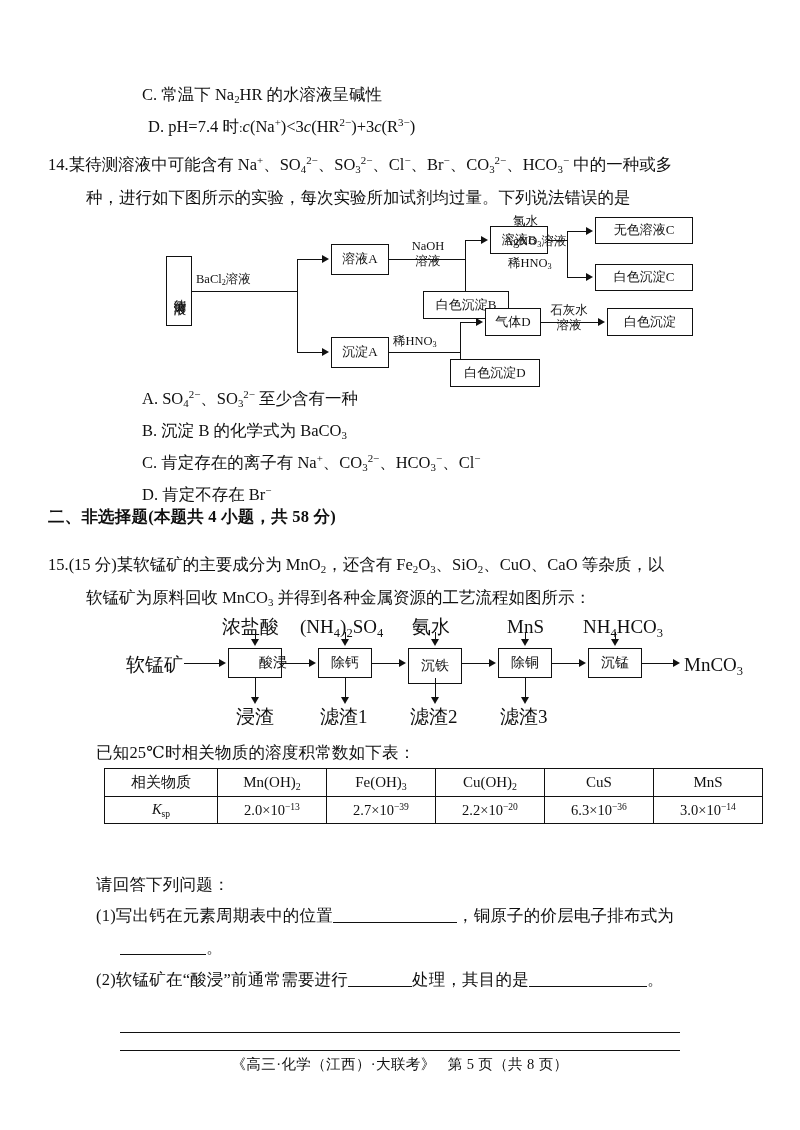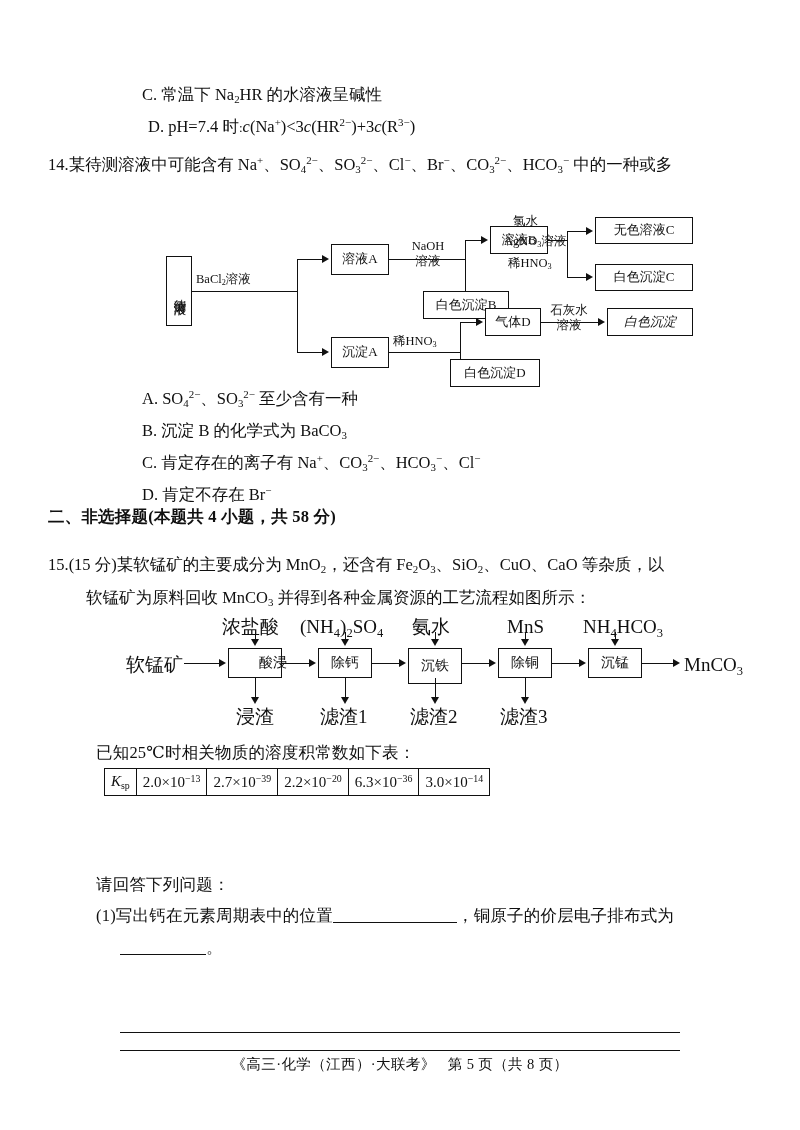--- a/index.html
+++ b/index.html
@@ -72,20 +72,21 @@
   </div>
 
   <div class="opt" style="position:absolute;left:100px;top:110px;">
     <span>D.&nbsp;pH=7.4 时<span style="font-size:.8em;">:</span><span class="ital">c</span>(Na<sup>+</sup>)&lt;3<span class="ital">c</span>(HR<sup>2−</sup>)+3<span class="ital">c</span>(R<sup>3−</sup>)</span>
   </div>
 
   <div class="q" style="position:absolute;left:48px;top:148px;width:710px;">
     <div>
       <span>14.</span>某待测溶液中可能含有 Na<sup>+</sup>、SO<sub>4</sub><sup>2−</sup>、SO<sub>3</sub><sup>2−</sup>、Cl<sup>−</sup>、Br<sup>−</sup>、CO<sub>3</sub><sup>2−</sup>、HCO<sub>3</sub><sup>−</sup> 中的一种或多
     </div>
+    <div class="hang">种，进行如下图所示的实验，每次实验所加试剂均过量。下列说法错误的是</div>
   </div>
 
   <div class="fc" style="left:0;top:0;width:800px;height:1130px;">
 
     <div class="bx vert" style="left:166px;top:256px;width:26px;height:70px;font-size:12.5px;">待测溶液</div>
 
     <div class="lbl" style="left:196px;top:272px;">BaCl<sub>2</sub>溶液</div>
     <div class="ln hl" style="left:192px;top:291px;width:106px;"></div>
 
     <div class="ln vl" style="left:297px;top:259px;height:94px;"></div>
@@ -137,21 +138,21 @@
 
     <div class="bx" style="left:485px;top:308px;width:56px;height:28px;">气体D</div>
     <div class="bx" style="left:450px;top:359px;width:90px;height:28px;">白色沉淀D</div>
 
     <div class="ln hl" style="left:541px;top:322px;width:60px;"></div>
     <div class="lbl" style="left:530px;top:303px;width:78px;">
       <span>石灰水</span><br>
       <span>溶液</span>
     </div>
     <div class="arw r" style="left:598px;top:318px;"></div>
-    <div class="bx" style="left:607px;top:308px;width:86px;height:28px;font-style:italic;">白色沉淀</div>
+    <div class="bx" style="left:607px;top:308px;width:86px;height:28px;">白色沉淀</div>
   </div>
 
   <div class="opt" style="position:absolute;left:94px;top:382px;">
     A.&nbsp;SO<sub>4</sub><sup>2−</sup>、SO<sub>3</sub><sup>2−</sup> 至少含有一种
   </div>
   <div class="opt" style="position:absolute;left:94px;top:414px;">
     B.&nbsp;沉淀 B 的化学式为 BaCO<sub>3</sub>
   </div>
   <div class="opt" style="position:absolute;left:94px;top:446px;">
     C.&nbsp;肯定存在的离子有 Na<sup>+</sup>、CO<sub>3</sub><sup>2−</sup>、HCO<sub>3</sub><sup>−</sup>、Cl<sup>−</sup>
@@ -222,40 +223,51 @@
 
     <div class="ln hl" style="left:642px;top:663px;width:33px;"></div>
     <div class="arw r" style="left:673px;top:659px;"></div>
     <div class="ptxt" style="left:684px;top:654px;">MnCO<sub>3</sub></div>
   </div>
 
   <div class="line" style="position:absolute;left:96px;top:740px;">已知25℃时相关物质的溶度积常数如下表：</div>
 
   <table class="ksp" style="left:104px;top:768px;">
     <tbody>
+        <tr>
+      <td style="width:100px;">相关物质</td>
+      <td style="width:96px;">Mn(OH)<sub>2</sub></td>
+      <td style="width:96px;">Fe(OH)<sub>3</sub></td>
+      <td style="width:96px;">Cu(OH)<sub>2</sub></td>
+      <td style="width:96px;">CuS</td>
+      <td style="width:96px;">MnS</td>
+    </tr>
     <tr>
       <td><span class="ital">K</span><sub>sp</sub></td>
       <td>2.0×10<sup>−13</sup></td>
       <td>2.7×10<sup>−39</sup></td>
       <td>2.2×10<sup>−20</sup></td>
       <td>6.3×10<sup>−36</sup></td>
       <td>3.0×10<sup>−14</sup></td>
     </tr>
   </tbody>
     </table>
 
   <div class="line" style="position:absolute;left:96px;top:872px;">请回答下列问题：</div>
 
   <div class="line" style="position:absolute;left:96px;top:903px;">
     <span>(1)写出钙在元素周期表中的位置</span><span class="blank" style="width:124px;"></span><span>，铜原子的价层电子排布式为</span>
   </div>
   <div class="line" style="position:absolute;left:120px;top:935px;">
     <span class="blank" style="width:86px;"></span><span>。</span>
   </div>
 
+  <div class="line" style="position:absolute;left:96px;top:967px;">
+    <span>(2)软锰矿在“酸浸”前通常需要进行</span><span class="blank" style="width:64px;"></span><span>处理，其目的是</span><span class="blank" style="width:118px;"></span><span>。</span>
+  </div>
 
   <div style="position:absolute;left:120px;top:1032px;width:560px;border-bottom:1.1px solid #111;"></div>
 
   <div class="frule" style="left:120px;top:1050px;width:560px;"></div>
   <div class="footer" style="left:0;top:1055px;">
     <span>《高三·化学（江西）·大联考》</span>&nbsp;&nbsp;
     <span>第 5 页（共 8 页）</span>
   </div>
 
 </div>

